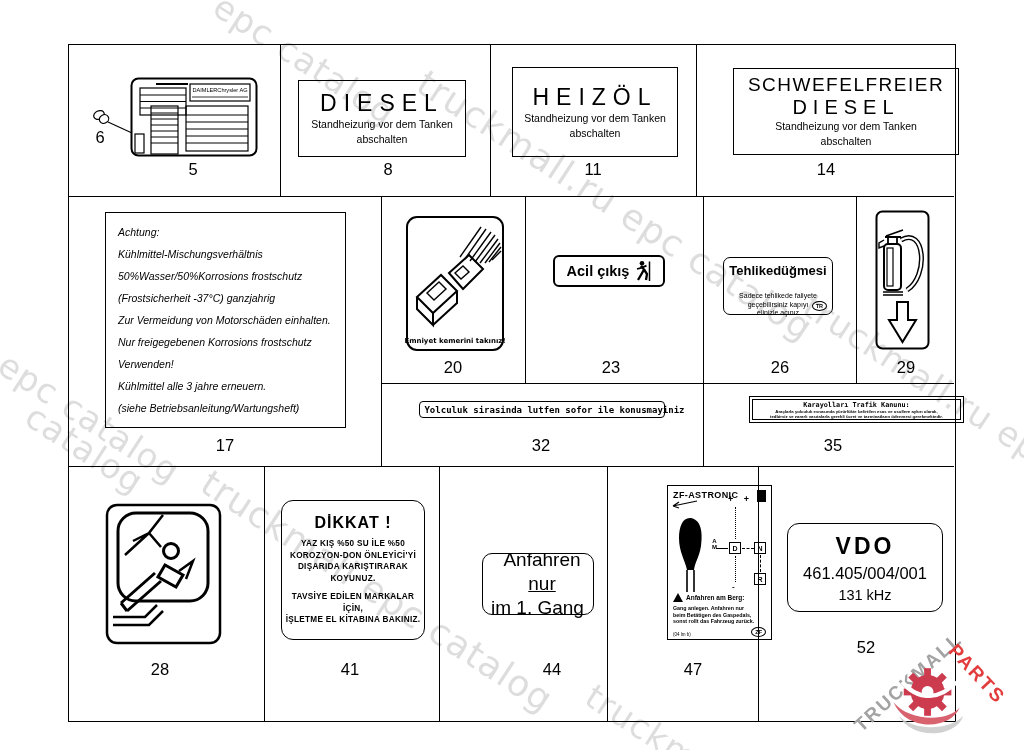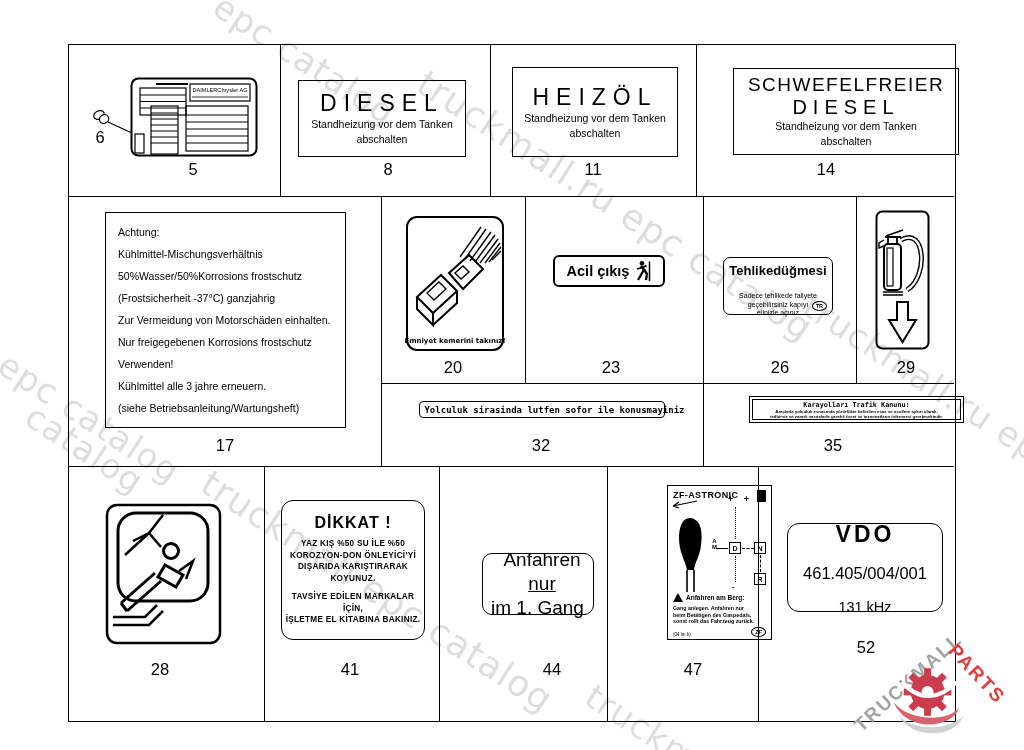--- a/index.html
+++ b/index.html
@@ -118,21 +118,21 @@
     <div class="fuel-sub">abschalten</div>
   </div>
 
   <div class="box ctr" style="left:733px;top:68px;width:226px;height:87px;border-width:1.5px;">
     <div style="font-size:19px;letter-spacing:1.5px;">SCHWEFELFREIER</div>
     <div style="font-size:20px;letter-spacing:6px;">DIESEL</div>
     <div class="fuel-sub">Standheizung vor dem Tanken</div>
     <div class="fuel-sub">abschalten</div>
   </div>
 
-  <div class="box" style="left:105px;top:212px;width:241px;height:216px;padding:8px 12px;border-width:1.5px;">
+  <div class="box" style="left:105px;top:212px;width:241px;height:216px;padding:8px 12px;border-width:1.5px;font-style:italic;">
     <div class="a17line">Achtung:</div>
     <div class="a17line">Kühlmittel-Mischungsverhältnis</div>
     <div class="a17line">50%Wasser/50%Korrosions frostschutz</div>
     <div class="a17line">(Frostsicherheit -37°C) ganzjahrig</div>
     <div class="a17line">Zur Vermeidung von Motorschäden einhalten.</div>
     <div class="a17line">Nur freigegebenen  Korrosions frostschutz</div>
     <div class="a17line">Verwenden!</div>
     <div class="a17line">Kühlmittel alle 3 jahre erneuern.</div>
     <div class="a17line">(siehe Betriebsanleitung/Wartungsheft)</div>
   </div>
@@ -269,21 +269,21 @@
     </div>
     <div style="position:absolute;left:5px;top:119px;">
       <div class="tiny">Gang anlegen. Anfahren nur</div>
       <div class="tiny">beim Betätigen des Gaspedals,</div>
       <div class="tiny">sonst rollt das Fahrzeug zurück.</div>
     </div>
     <span style="position:absolute;left:5px;bottom:2px;font-size:4.5px;">(04 lm b)</span>
     <span class="oval" style="position:absolute;right:5px;bottom:2px;">ZF</span>
   </div>
 
-  <div class="box ctr" style="left:787px;top:523px;width:156px;height:89px;border-width:1.2px;border-radius:12px;gap:16px;">
+  <div class="box ctr" style="left:787px;top:523px;width:156px;height:89px;border-width:1.2px;border-radius:12px;gap:4px;">
     <div style="font-size:23px;font-weight:bold;letter-spacing:3px;">VDO</div>
     <div style="font-size:16.5px;">461.405/004/001</div>
     <div style="font-size:14.5px;">131 kHz</div>
   </div>
 
   <div id="logo">
     <span class="arc1">TRUCKMALL</span>
     <span class="arc2">PARTS</span>
     <svg style="position:absolute;left:37px;top:30px;" width="100" height="85" viewBox="0 0 110 100">
       <g fill="#cc3b4e">

